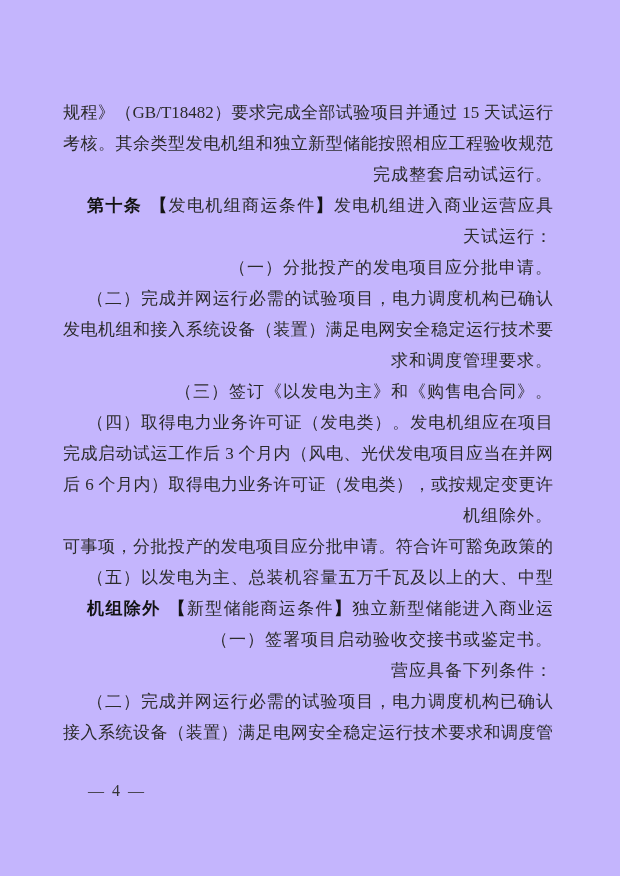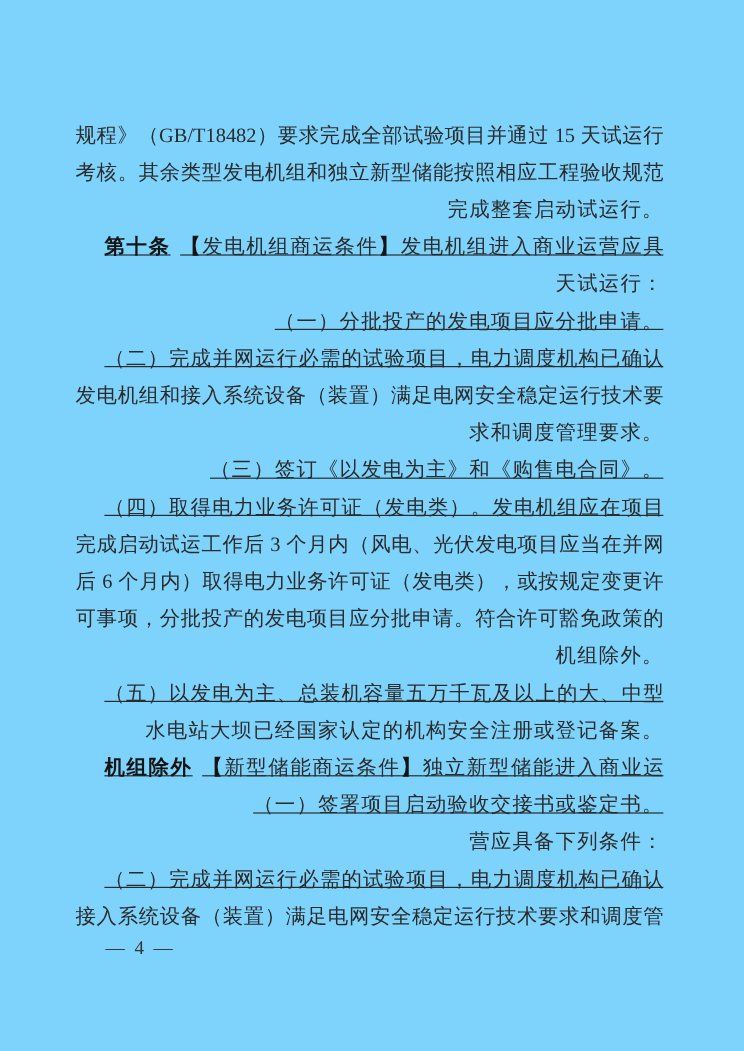--- a/index.html
+++ b/index.html
@@ -5,21 +5,21 @@
 <style>
   html, body {
     margin: 0;
     padding: 0;
     background: #ffffff;
   }
   .page {
     position: relative;
     width: 620px;
     height: 876px;
-    background: #7dd3fc;
+    background: #c4b5fd;
     overflow: hidden;
     font-family: "Liberation Serif", "DejaVu Serif", serif;
   }
   .content {
     position: absolute;
     left: 63px;
     top: 97px;
     width: 490px;
   }
   .line {
@@ -33,21 +33,20 @@
     overflow: hidden;
   }
   .line.fill {
     letter-spacing: 0;
     white-space: normal;
     text-align: justify;
     text-align-last: justify;
   }
   .line.indent {
     padding-left: 24px;
-    text-decoration: underline;
   }
   .term {
     font-family: "Liberation Sans", "DejaVu Sans", sans-serif;
     font-weight: 700;
     color: #141414;
     margin-right: 8px;
   }
   .bracket {
     font-family: "Liberation Sans", "DejaVu Sans", sans-serif;
     font-weight: 700;
@@ -78,24 +77,23 @@
       <div class="line indent fill"><span class="term">第十条</span><span class="bracket">【</span><span class="bracket-label">发电机组商运条件</span><span class="bracket">】</span><span>发电机组进入商业运营应具</span></div>
       <div class="line"><span>天试运行：</span></div>
       <div class="line indent"><span>（一）分批投产的发电项目应分批申请。</span></div>
       <div class="line indent fill"><span>（二）完成并网运行必需的试验项目，电力调度机构已确认</span></div>
       <div class="line fill"><span>发电机组和接入系统设备（装置）满足电网安全稳定运行技术要</span></div>
       <div class="line"><span>求和调度管理要求。</span></div>
       <div class="line indent"><span>（三）签订《以发电为主》和《购售电合同》。</span></div>
       <div class="line indent fill"><span>（四）取得电力业务许可证（发电类）。发电机组应在项目</span></div>
       <div class="line fill"><span>完成启动试运工作后 3 个月内（风电、光伏发电项目应当在并网</span></div>
       <div class="line fill"><span>后 6 个月内）取得电力业务许可证（发电类），或按规定变更许</span></div>
+      <div class="line"><span>机组除外。</span></div>
       <div class="line fill"><span>可事项，分批投产的发电项目应分批申请。符合许可豁免政策的</span></div>
-      <div class="line"><span>机组除外。</span></div>
       <div class="line indent fill"><span>（五）以发电为主、总装机容量五万千瓦及以上的大、中型</span></div>
-      <div class="line"><span>水电站大坝已经国家认定的机构安全注册或登记备案。</span></div>
       <div class="line indent fill"><span class="term">机组除外</span><span class="bracket">【</span><span class="bracket-label">新型储能商运条件</span><span class="bracket">】</span><span>独立新型储能进入商业运</span></div>
       <div class="line indent"><span>（一）签署项目启动验收交接书或鉴定书。</span></div>
       <div class="line"><span>营应具备下列条件：</span></div>
       <div class="line indent fill"><span>（二）完成并网运行必需的试验项目，电力调度机构已确认</span></div>
       <div class="line fill"><span>接入系统设备（装置）满足电网安全稳定运行技术要求和调度管</span></div>
     </div>
   <div class="footer">— 4 —</div>
 </div>
 
 </body></html>

